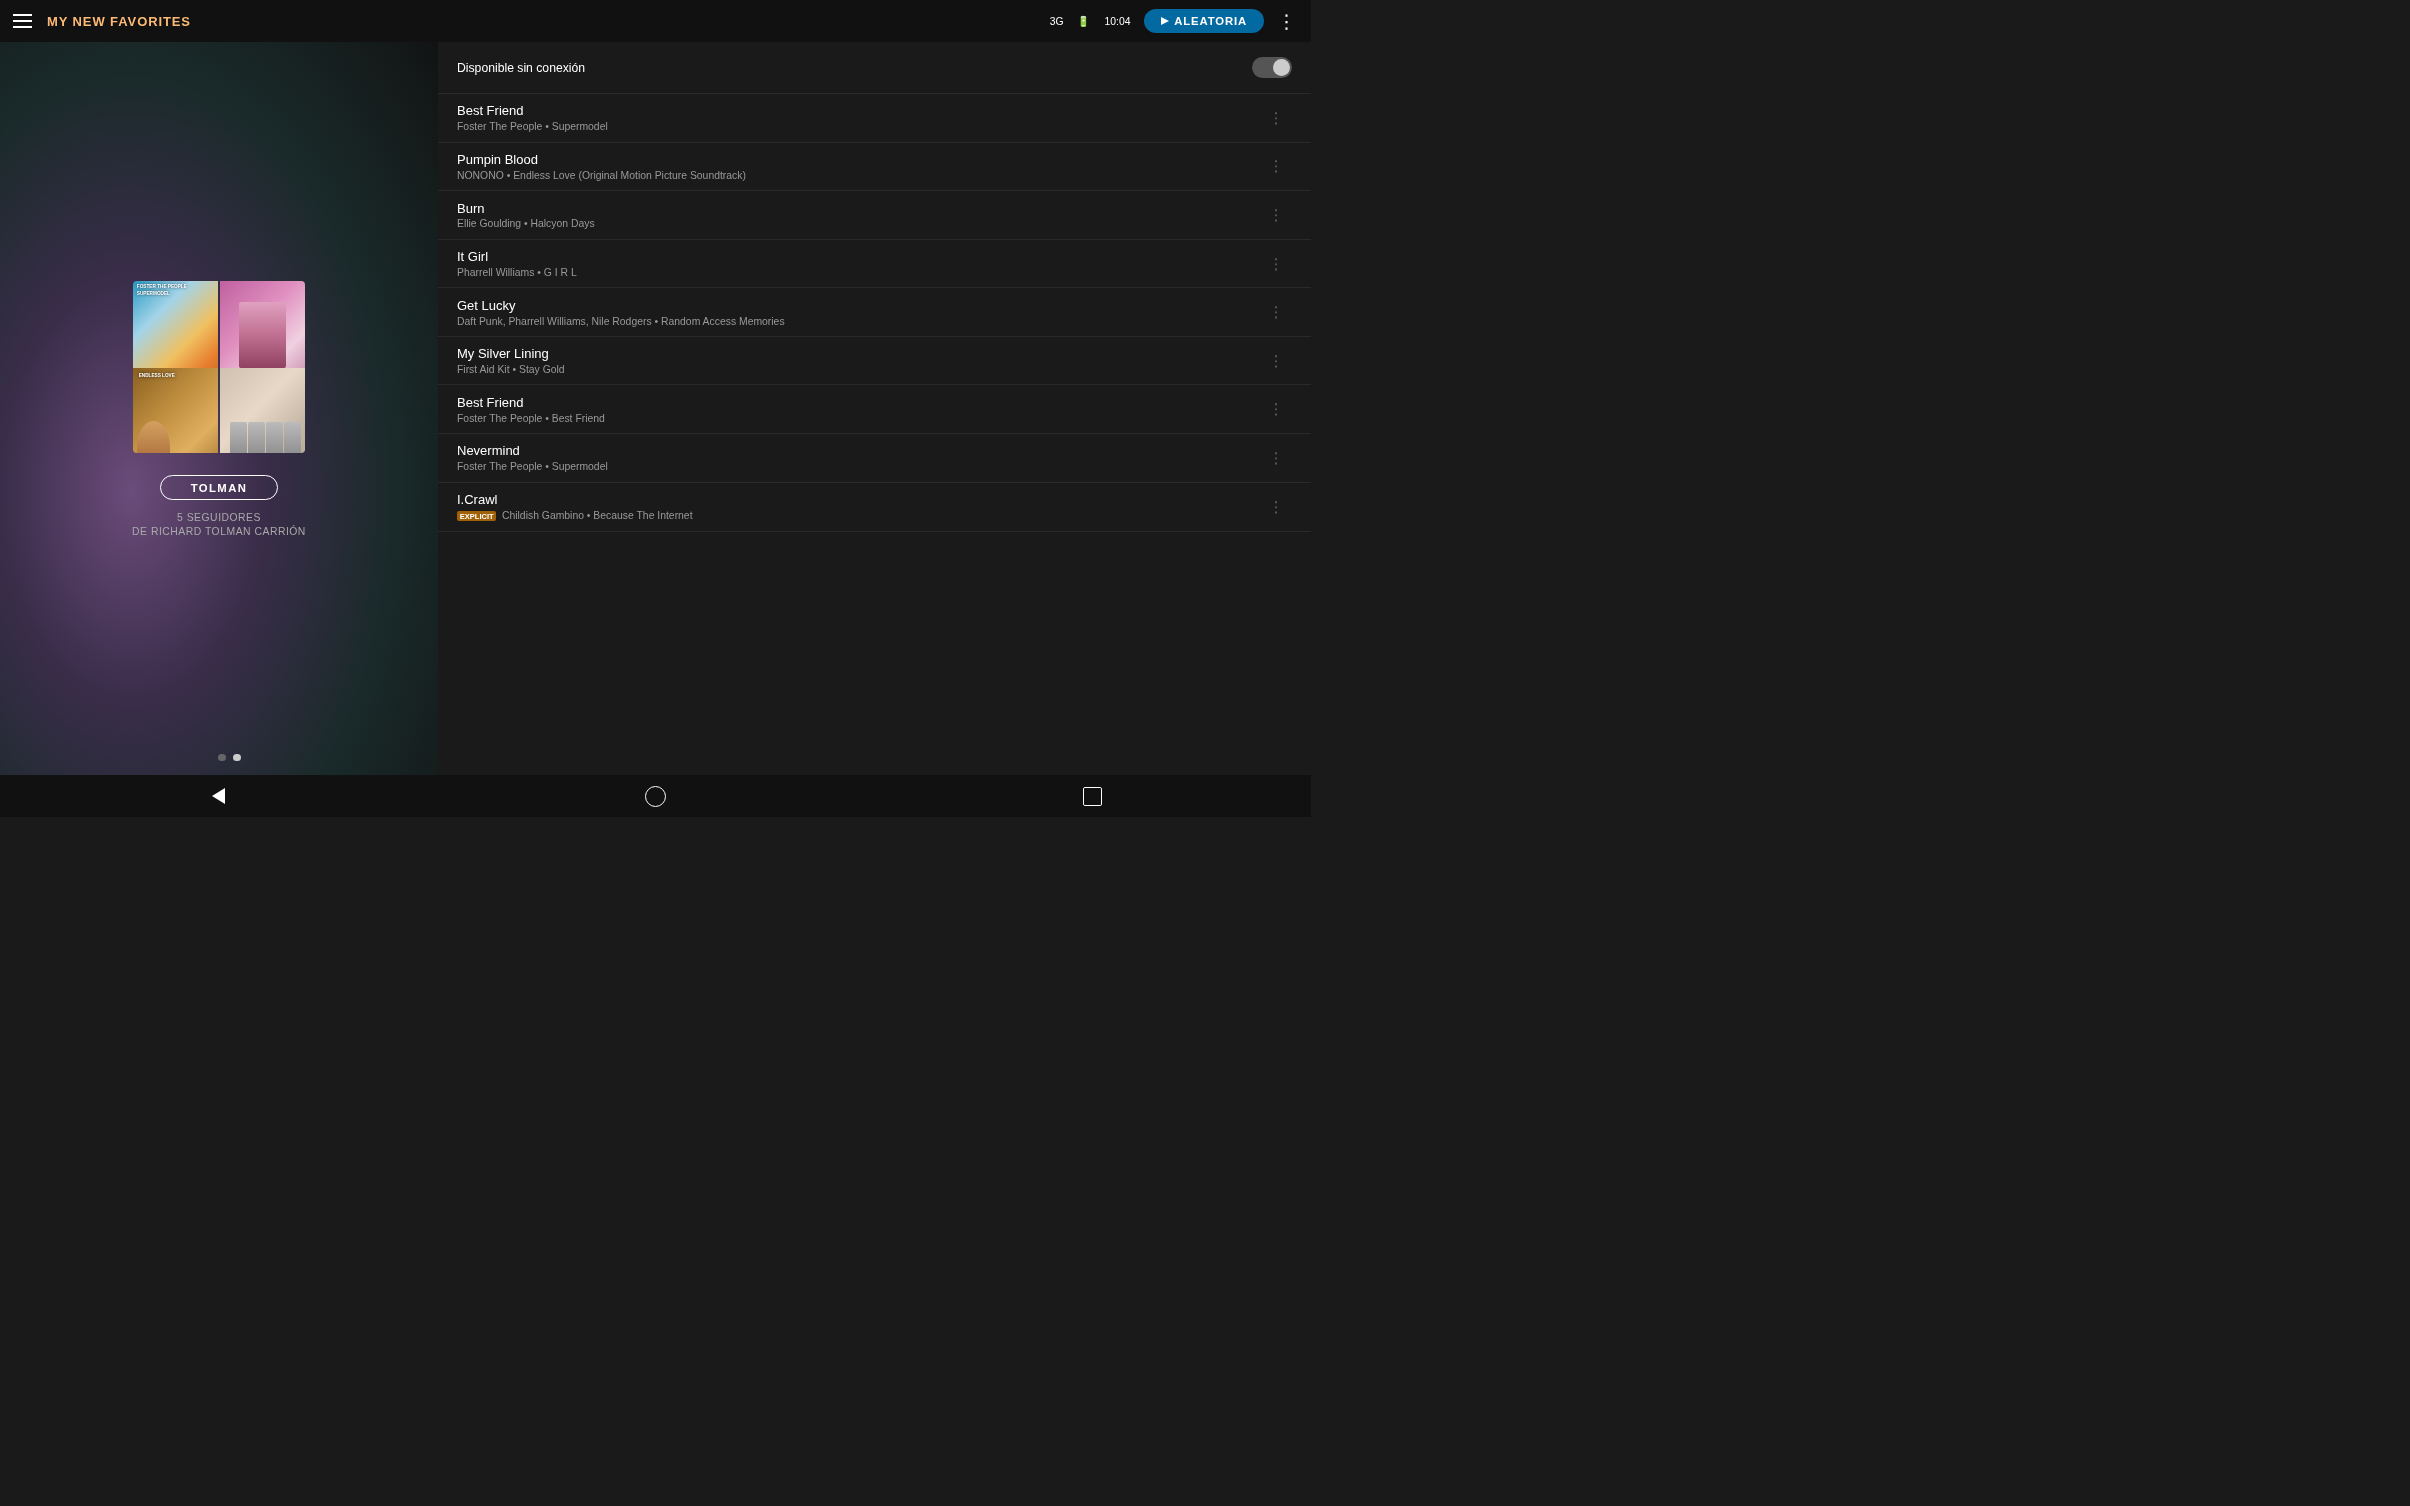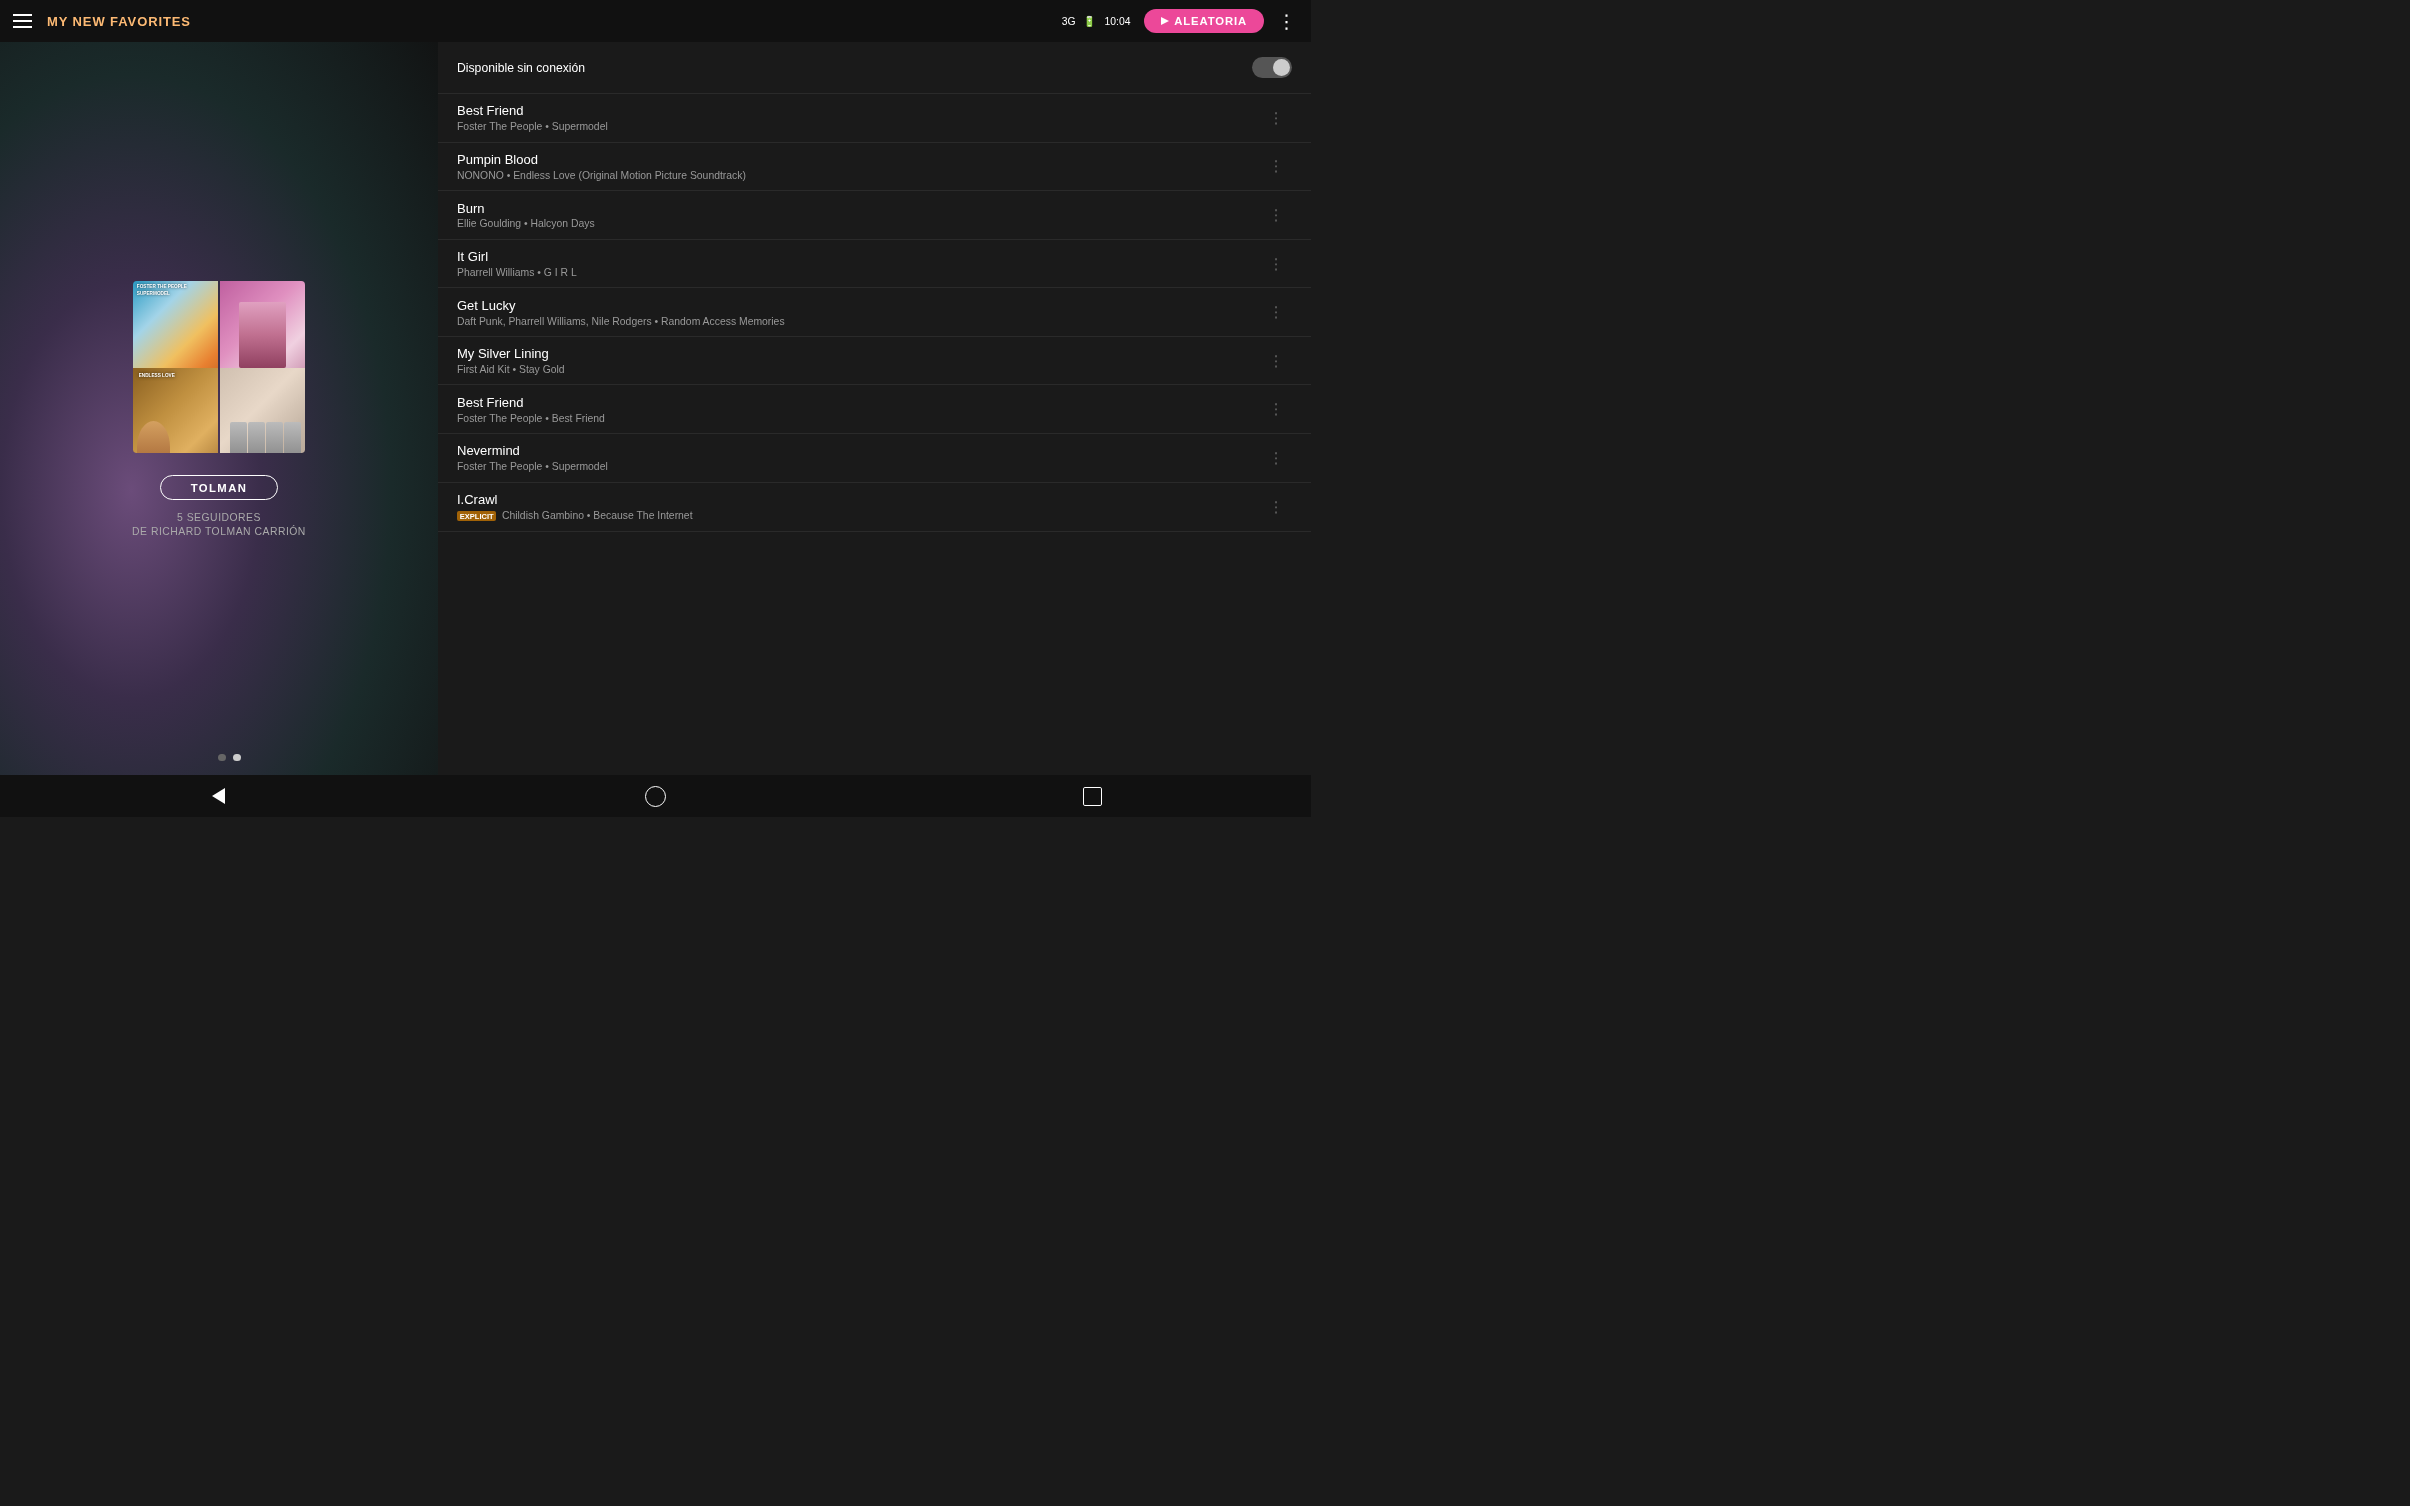--- a/index.html
+++ b/index.html
@@ -58,26 +58,26 @@
       letter-spacing: 0.9px;
     }
     .topbar-right {
       display: flex;
       align-items: center;
       gap: 13px;
     }
     .status-bar {
       display: flex;
       align-items: center;
-      gap: 8px;
+      gap: 14px;
       color: #fff;
       font-size: 10.4px;
     }
     .aleatoria-btn {
-      background: #ec4899;
+      background: #0369a1;
       color: #fff;
       border: none;
       border-radius: 19px;
       padding: 5.6px 17px;
       font-size: 11.3px;
       font-weight: bold;
       cursor: pointer;
       display: flex;
       align-items: center;
       gap: 5.6px;

